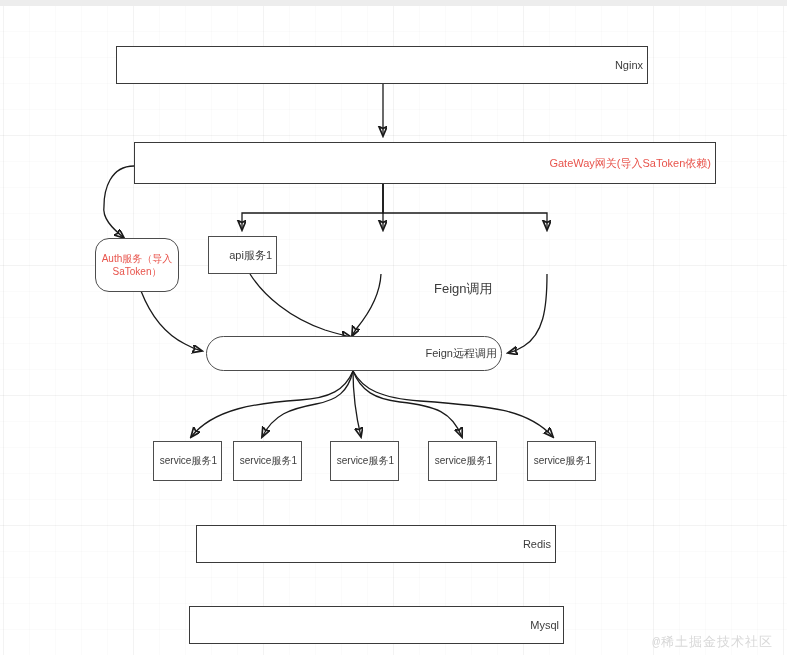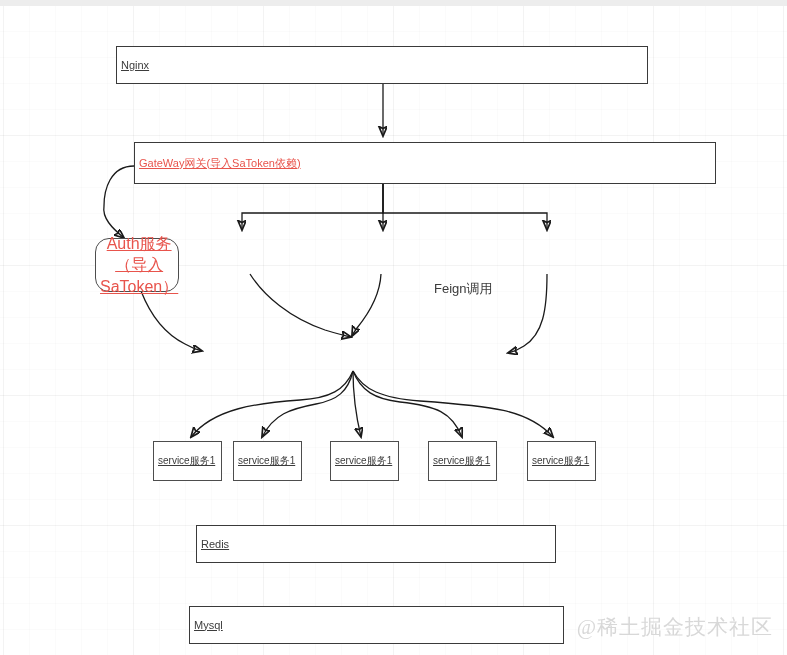--- a/index.html
+++ b/index.html
@@ -55,29 +55,28 @@
     fill: none;
     stroke: #1a1a1a;
     stroke-width: 1.3;
   }
 
   .node {
     position: absolute;
     box-sizing: border-box;
     display: flex;
     align-items: center;
-    justify-content: flex-start;
+    justify-content: flex-end;
     text-align: center;
     background: #ffffff;
     border: 1.4px solid #4d4d4d;
     color: #3c3c3c;
     font-size: 11px;
     line-height: 1.35;
     padding: 2px 4px;
-    text-decoration: underline;
   }
   .node.wide { border-color: #3a3a3a; }
   .node.rounded {
     border-radius: 14px;
   }
   .node.pill {
     border-radius: 22px;
     border-color: #4d4d4d;
   }
   .node .label { display: block; }
@@ -86,25 +85,25 @@
   .edge-label {
     position: absolute;
     font-size: 13px;
     color: #3c3c3c;
     white-space: nowrap;
   }
 
   #watermark {
     position: absolute;
     right: 14px;
-    bottom: 14px;
-    font-size: 21px;
+    bottom: 4px;
+    font-size: 13px;
     color: #d8d8d8;
     letter-spacing: 1px;
-    font-family: Liberation Serif, serif;
+    font-family: Liberation Mono, monospace;
     user-select: none;
   }
 </style>
 </head>
 <body>
 
 <div id="canvas">
 
   <div id="grid-background"></div>
   <div id="top-strip"></div>
@@ -156,31 +155,37 @@
   </svg>
 
   <div class="node wide" style="left:116px; top:46px; width:532px; height:38px;">
     <span class="label">Nginx</span>
   </div>
 
   <div class="node wide red-text" style="left:134px; top:142px; width:582px; height:42px;">
     <span class="label">GateWay网关(导入SaToken依赖)</span>
   </div>
 
-  <div class="node rounded red-text" style="left:95px; top:238px; width:84px; height:54px; font-size:16px;">
+  <div class="node rounded red-text" style="left:95px; top:238px; width:84px; height:54px; font-size:10px;">
     <span class="label">Auth服务（导入SaToken）</span>
   </div>
 
+  <div class="node" style="left:208px; top:236px; width:69px; height:38px;">
+    <span class="label">api服务1</span>
+  </div>
 
 
 
   <div class="edge-label" style="left:434px; top:280px;">
     <span>Feign调用</span>
   </div>
 
+  <div class="node pill" style="left:206px; top:336px; width:296px; height:35px;">
+    <span class="label">Feign远程调用</span>
+  </div>
 
   <div class="node" style="left:153px; top:441px; width:69px; height:40px; font-size:10px;">
     <span class="label">service服务1</span>
   </div>
 
   <div class="node" style="left:233px; top:441px; width:69px; height:40px; font-size:10px;">
     <span class="label">service服务1</span>
   </div>
 
   <div class="node" style="left:330px; top:441px; width:69px; height:40px; font-size:10px;">

